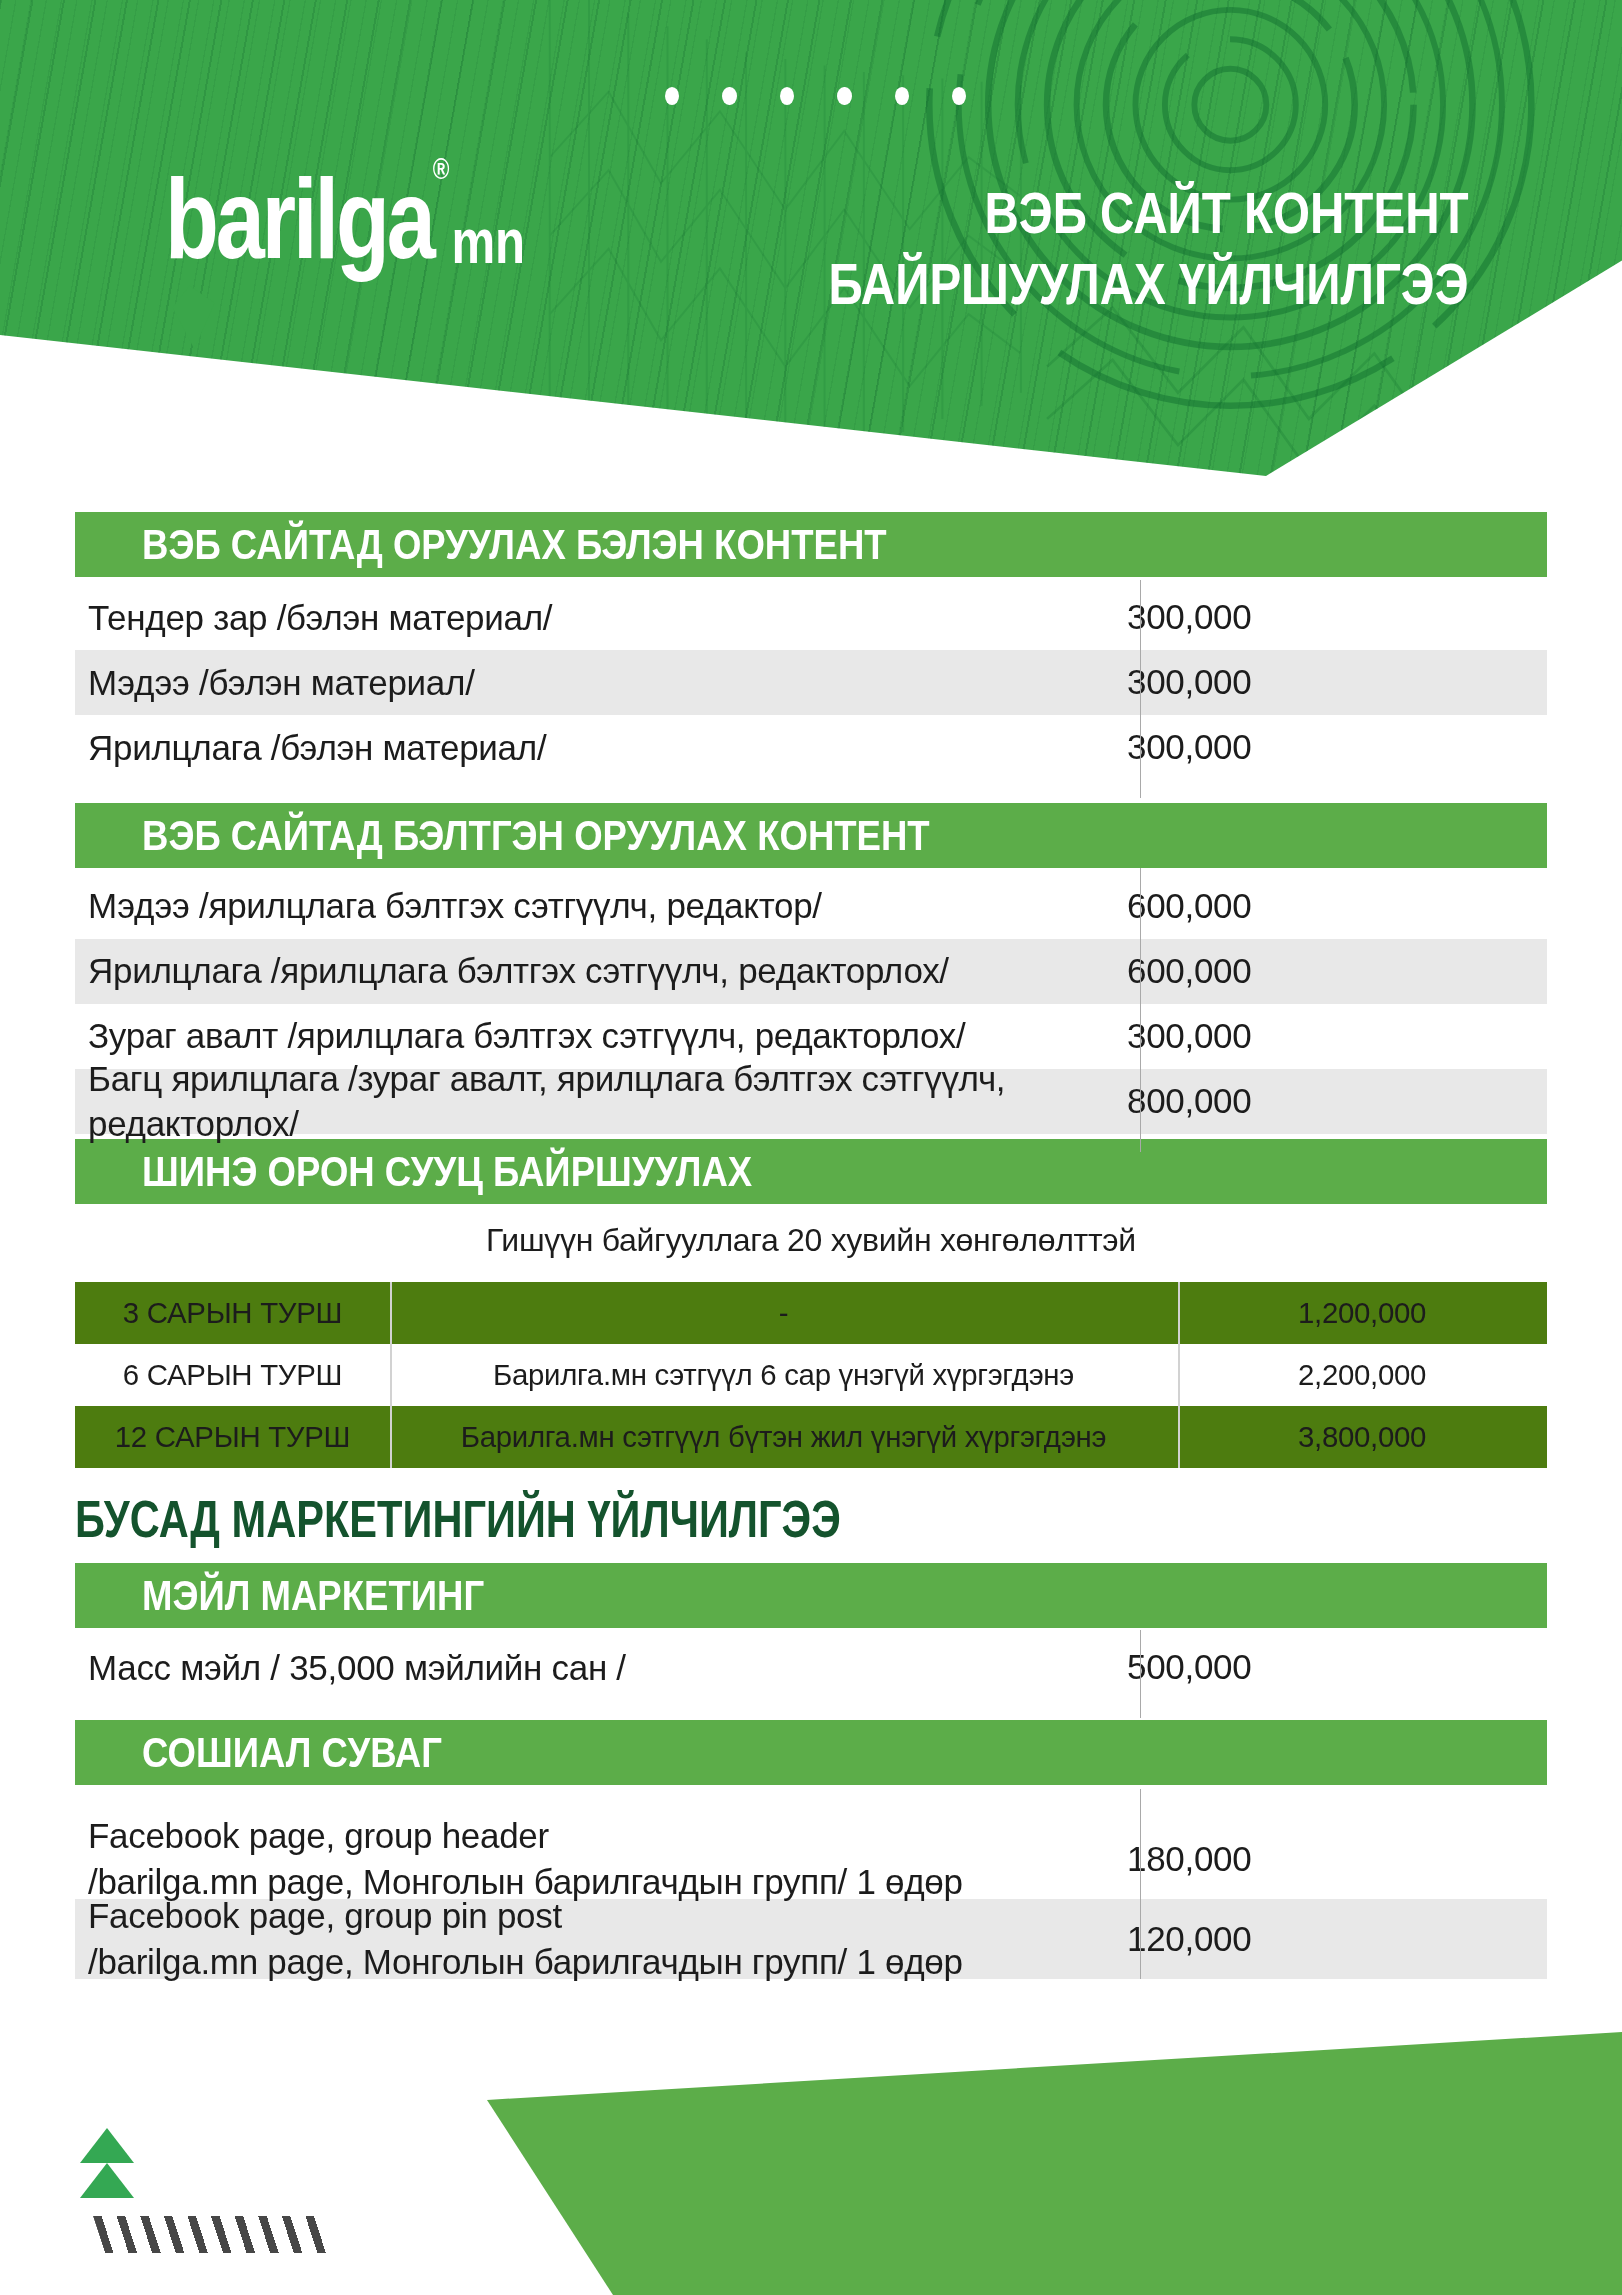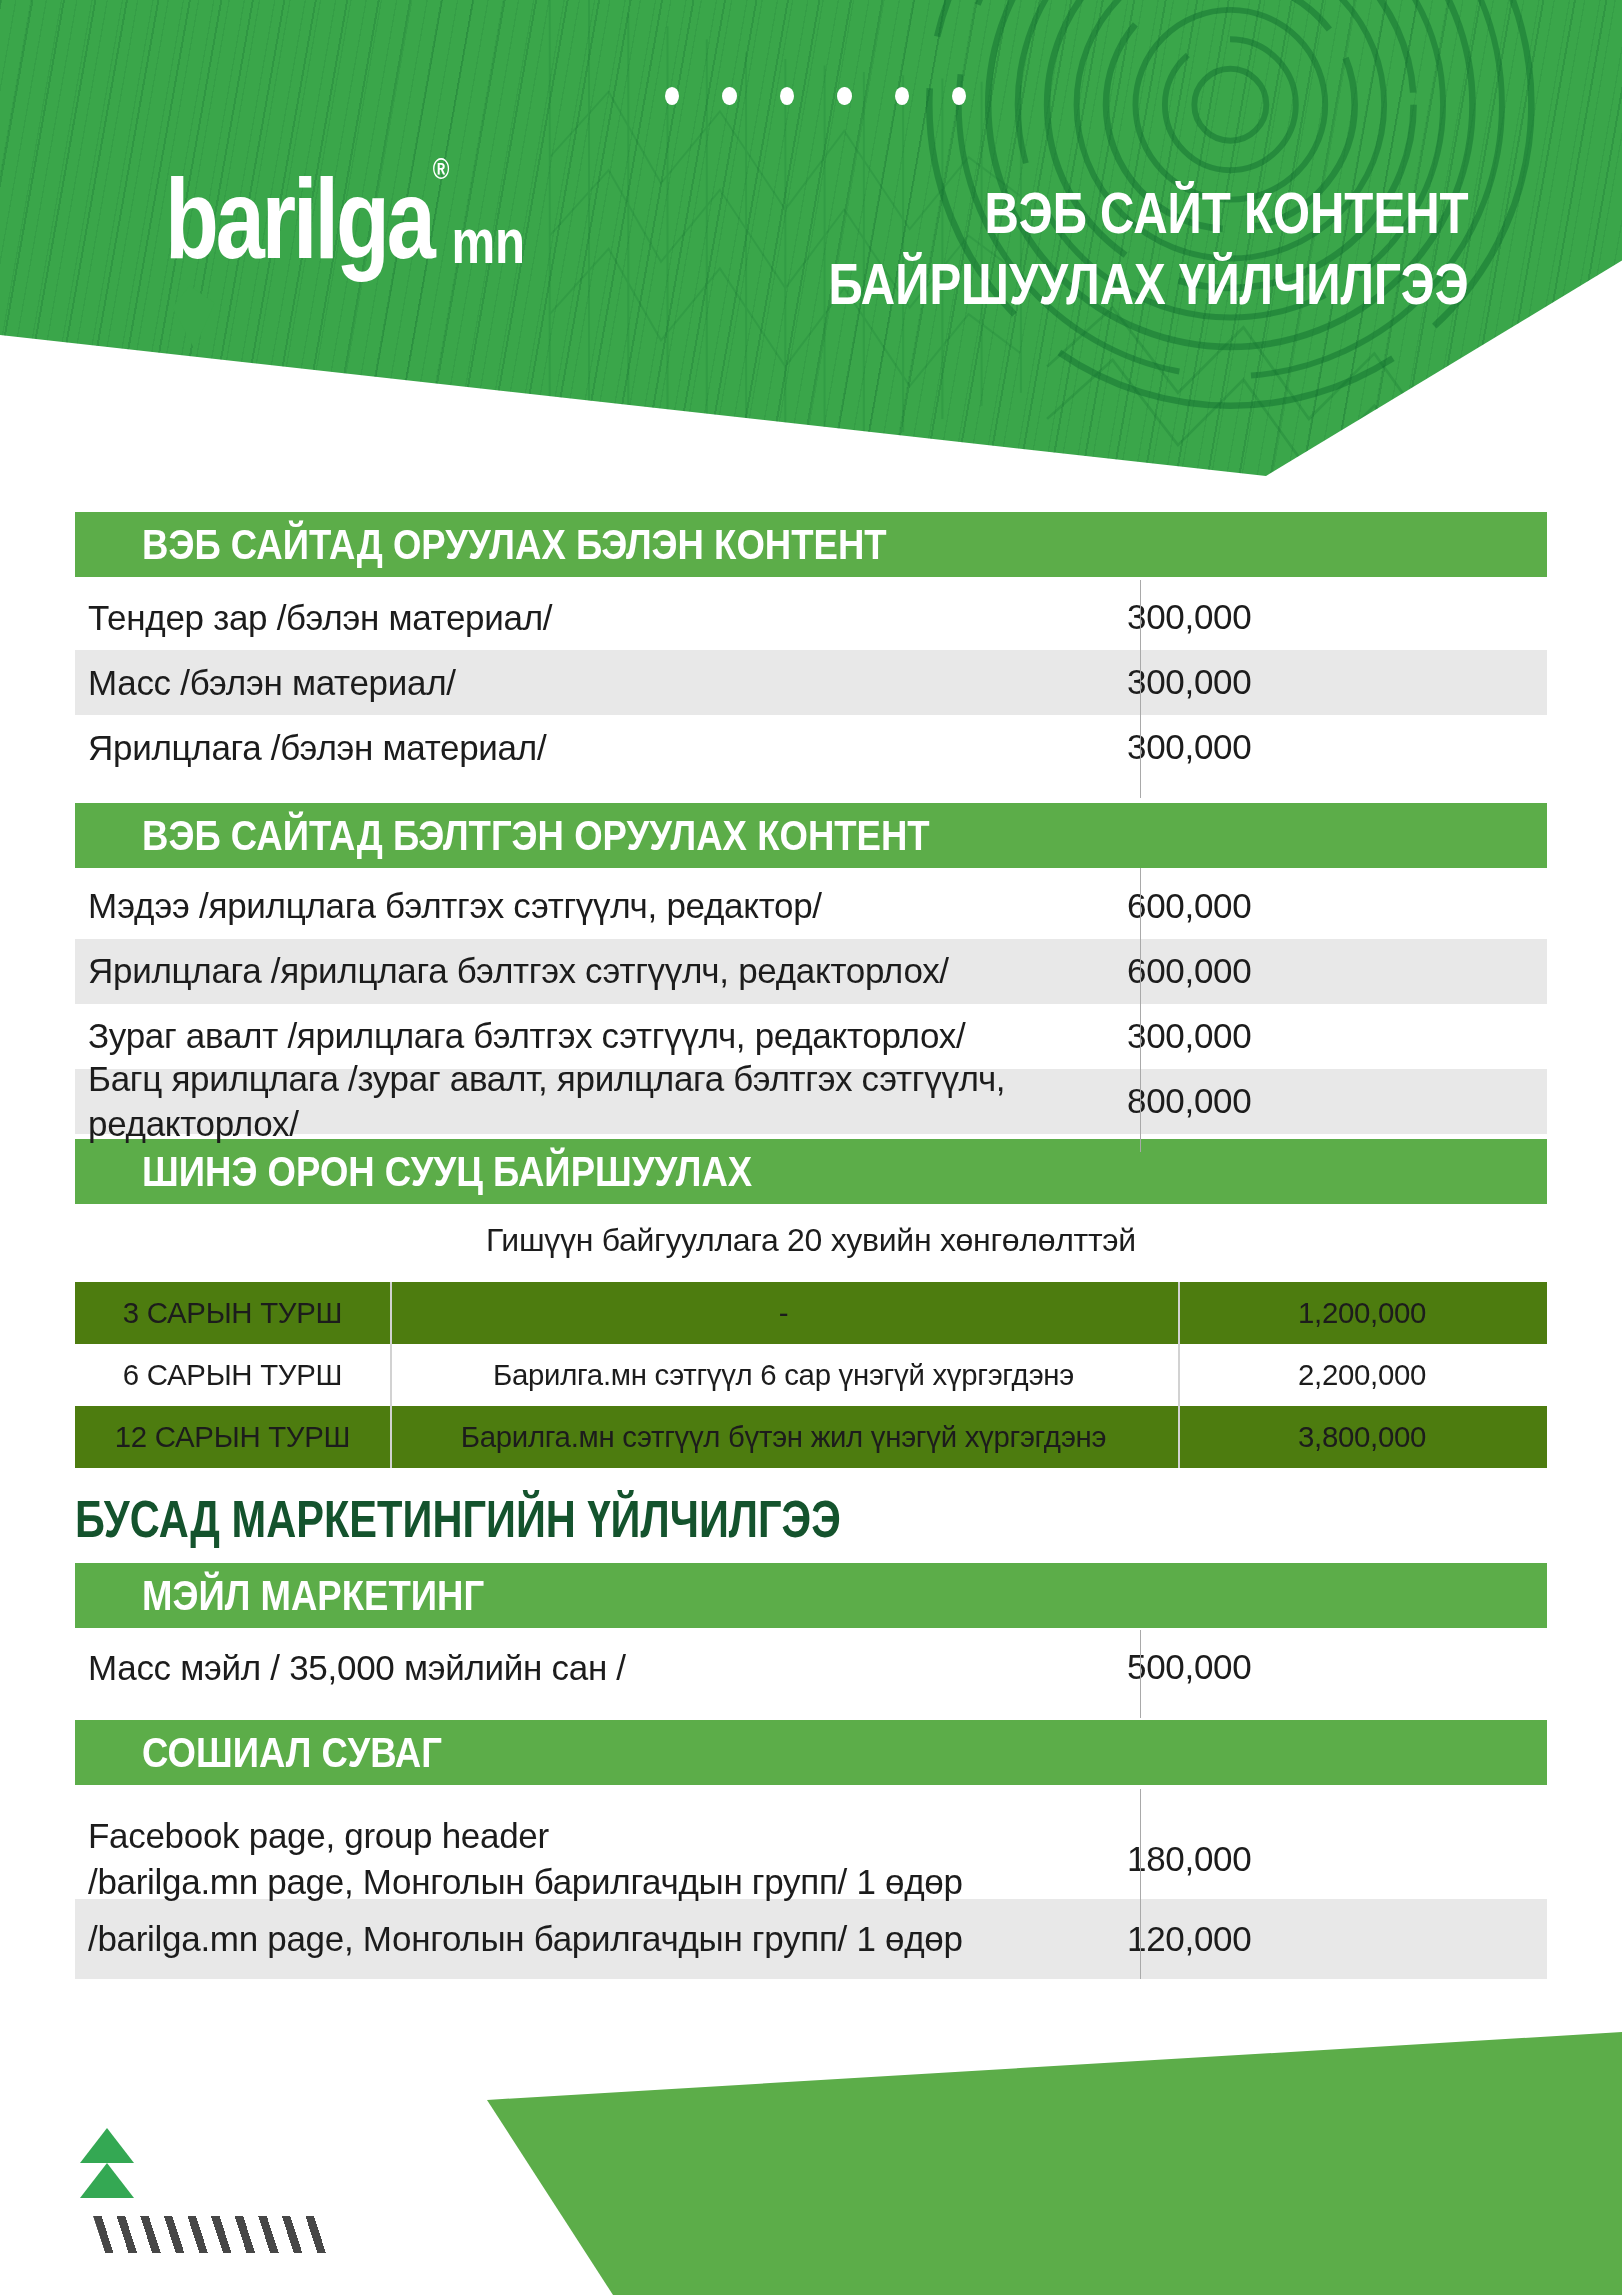--- a/index.html
+++ b/index.html
@@ -146,21 +146,21 @@
 
     <div class="bar">
       <span class="cond-l">ВЭБ САЙТАД ОРУУЛАХ БЭЛЭН КОНТЕНТ</span>
     </div>
     <div class="tbl mt12">
       <div class="row">
         <div class="lbl">Тендер зар /бэлэн материал/</div>
         <div class="price">300,000</div>
       </div>
       <div class="row alt">
-        <div class="lbl">Масс /бэлэн материал/</div>
+        <div class="lbl">Мэдээ /бэлэн материал/</div>
         <div class="price">300,000</div>
       </div>
       <div class="row">
         <div class="lbl">Ярилцлага /бэлэн материал/</div>
         <div class="price">300,000</div>
       </div>
     </div>
 
     <div class="bar mt36">
       <span class="cond-l">ВЭБ САЙТАД БЭЛТГЭН ОРУУЛАХ КОНТЕНТ</span>
@@ -226,20 +226,21 @@
     <div class="tbl social mt52">
       <div class="row tall">
         <div class="lbl">
           <div>Facebook page, group header</div>
           <div>/barilga.mn page, Монголын барилгачдын групп/  1 өдөр</div>
         </div>
         <div class="price">180,000</div>
       </div>
       <div class="row tall alt">
         <div class="lbl">
+          <div>Facebook page, group pin post</div>
           <div>/barilga.mn page, Монголын барилгачдын групп/  1 өдөр</div>
         </div>
         <div class="price">120,000</div>
       </div>
     </div>
 
   </div>
 
   <div class="tri t1"></div>
   <div class="tri t2"></div>

